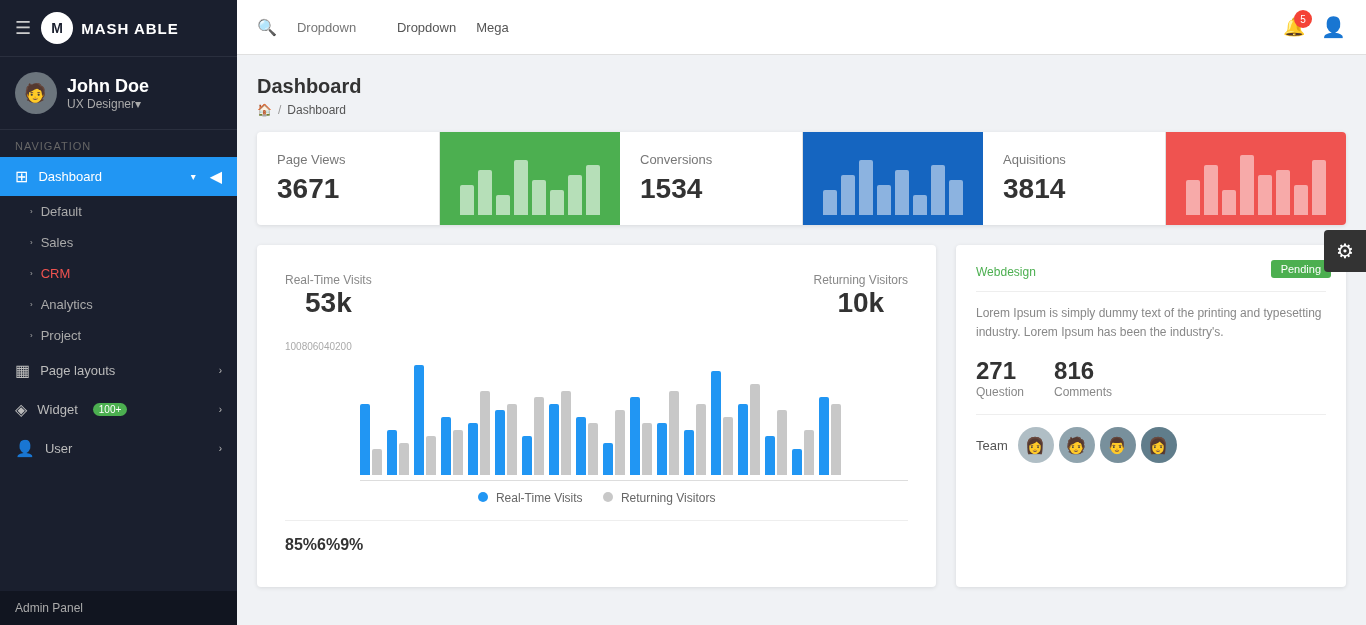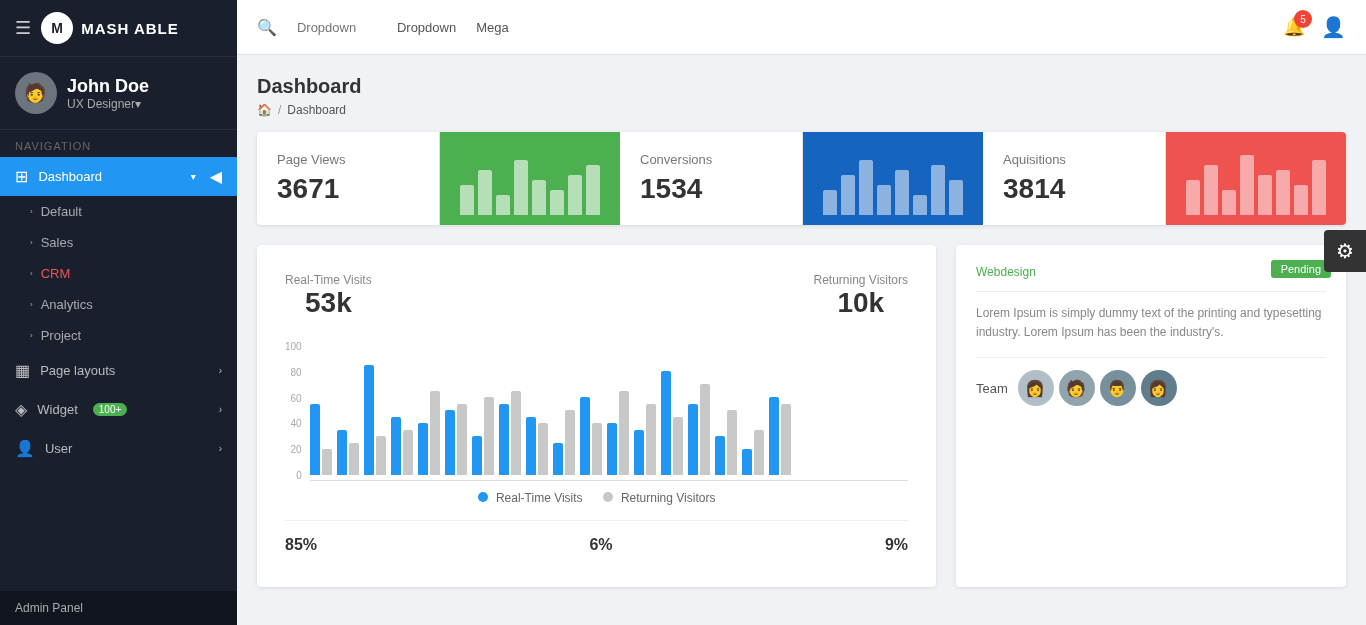--- a/index.html
+++ b/index.html
@@ -266,22 +266,21 @@
       height: 140px;
       padding-bottom: 5px;
       position: relative;
     }
     .bar-group { display: flex; gap: 2px; align-items: flex-end; }
     .chart-bar { width: 10px; border-radius: 2px 2px 0 0; }
     .bar-blue { background: #2196f3; }
     .bar-gray { background: #c8c8c8; }
     #chart-y-labels {
       display: flex;
-      flex-direction: column;
-      justify-content: space-between;
+      flex-direction: row;
       height: 140px;
       font-size: 10px;
       color: #aaa;
       padding-right: 8px;
       text-align: right;
     }
     #chart-legend {
       display: flex;
       gap: 20px;
       margin-top: 10px;
@@ -293,21 +292,21 @@
       width: 10px;
       height: 10px;
       border-radius: 50%;
       display: inline-block;
       margin-right: 5px;
     }
 
     
     #percent-row {
       display: flex;
-      justify-content: space-between;
+      justify-content: flex-start;
       padding: 15px 0 5px;
       border-top: 1px solid #eee;
       margin-top: 15px;
     }
     .percent-item { text-align: center; font-size: 16px; font-weight: 600; color: #333; }
 
     
     #right-panel {
       width: 390px;
       background: #fff;
@@ -643,20 +642,30 @@
           <span class="percent-item">6%</span>
           <span class="percent-item">9%</span>
         </div>
       </div>
 
       <div id="right-panel">
         <div id="pending-badge">Pending</div>
         <div id="webdesign-tag">Webdesign</div>
         <hr id="panel-divider">
         <p id="panel-desc">Lorem Ipsum is simply dummy text of the printing and typesetting industry. Lorem Ipsum has been the industry's.</p>
+        <div id="panel-stats">
+          <div>
+            <div class="panel-stat-val">271</div>
+            <div class="panel-stat-lbl">Question</div>
+          </div>
+          <div>
+            <div class="panel-stat-val">816</div>
+            <div class="panel-stat-lbl">Comments</div>
+          </div>
+        </div>
         <hr id="panel-divider2">
         <div id="team-row">
           <span id="team-label">Team</span>
           <div id="team-avatars">
             <div class="team-avatar" style="background:#b0bec5;">👩</div>
             <div class="team-avatar" style="background:#90a4ae;">🧑</div>
             <div class="team-avatar" style="background:#78909c;">👨</div>
             <div class="team-avatar" style="background:#607d8b;">👩</div>
           </div>
         </div>

